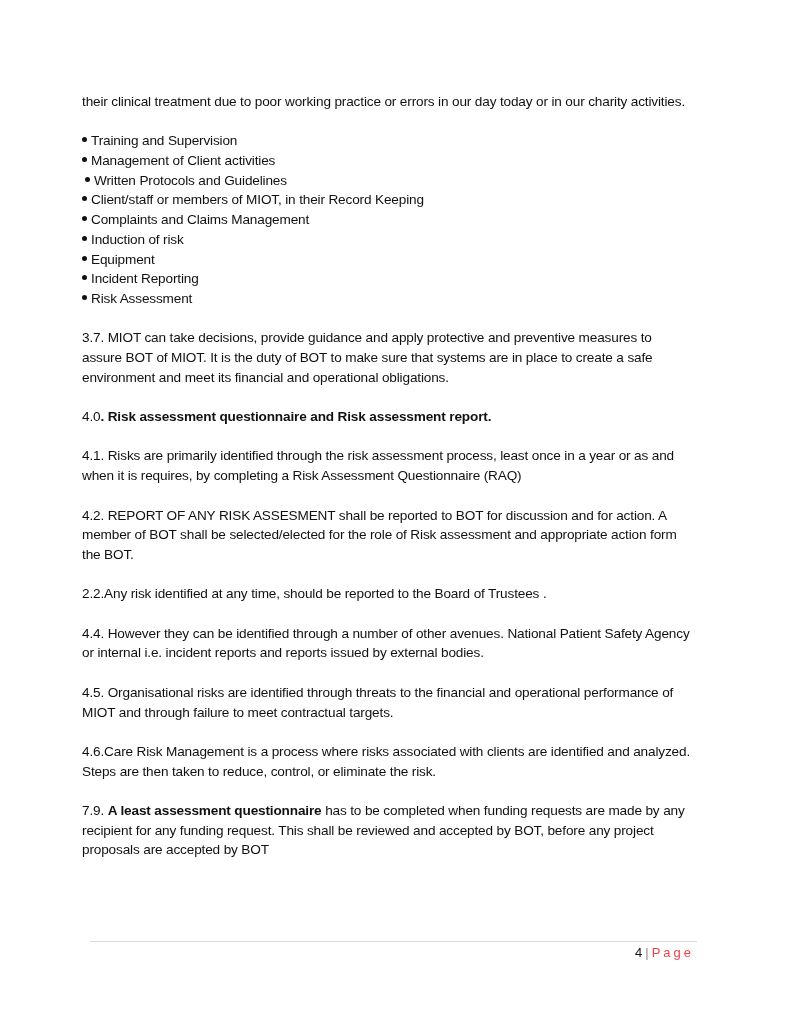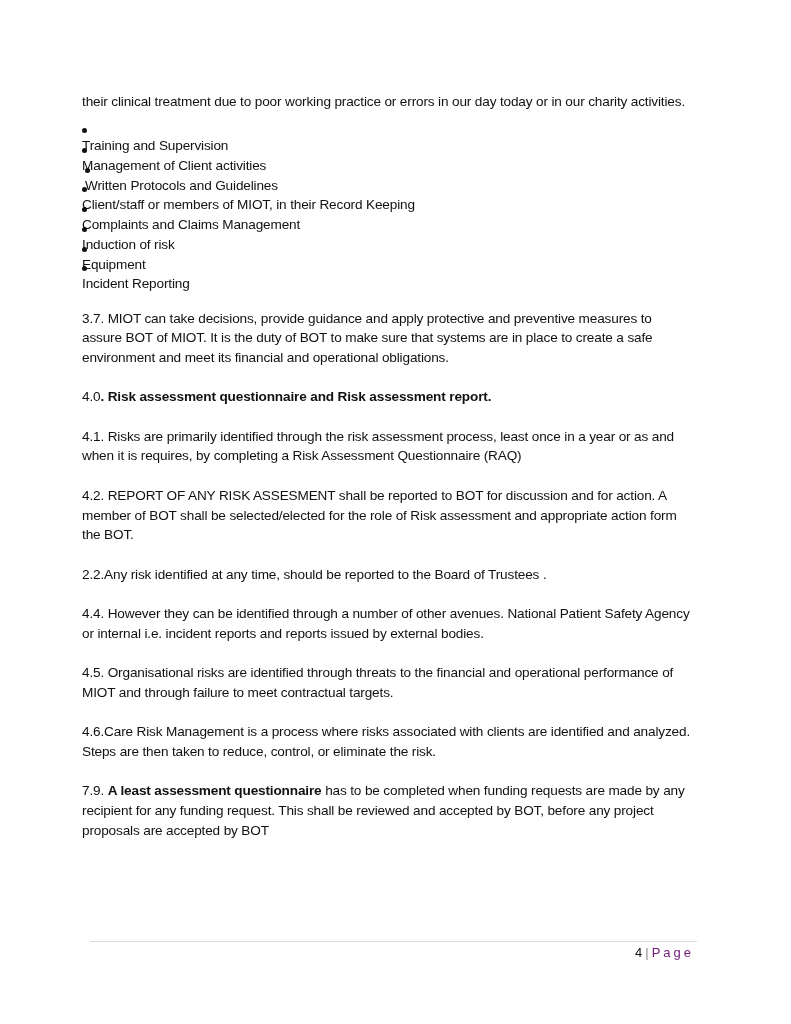--- a/index.html
+++ b/index.html
@@ -32,21 +32,20 @@
     }
     .bullet-list {
       list-style: none;
       margin: 0 0 19.7px 0;
       padding: 0;
     }
     .bullet-item {
       display: flex;
       align-items: baseline;
       height: 19.7px;
-      flex-direction: column;
     }
     .bullet-item.indent {
       padding-left: 3px;
     }
     .bullet-dot {
       display: inline-block;
       width: 5px;
       height: 5px;
       border-radius: 50%;
       background: #111;
@@ -67,21 +66,21 @@
     .footer {
       position: absolute;
       right: 97px;
       top: 945px;
       font-size: 13px;
       line-height: 16px;
       white-space: nowrap;
     }
     .footer .num { color: #111; }
     .footer .sep { color: #8a8a8a; margin: 0 3px; }
-    .footer .word { color: #701a75; letter-spacing: 3px; }
+    .footer .word { color: #ef4444; letter-spacing: 3px; }
   </style>
 </head>
 <body>
 
 <div class="page">
 
   <p class="para">their clinical treatment due to poor working practice or errors in our day today or in our charity activities.</p>
 
   <ul class="bullet-list">
     <li class="bullet-item">
@@ -109,20 +108,24 @@
         <span>Induction of risk</span>
       </li>
     <li class="bullet-item">
         <span class="bullet-dot"></span>
         <span>Equipment</span>
       </li>
     <li class="bullet-item">
         <span class="bullet-dot"></span>
         <span>Incident Reporting</span>
       </li>
+    <li class="bullet-item">
+        <span class="bullet-dot"></span>
+        <span>Risk Assessment</span>
+      </li>
   </ul>
 
   <p class="para">3.7. MIOT  can take decisions, provide guidance and apply protective and preventive measures to assure BOT of MIOT. It is the duty of BOT to make sure that systems are in place to create a safe environment and meet its financial and operational obligations.</p>
 
   <p class="para"><span>4.0</span><b>. Risk assessment questionnaire and Risk assessment report.</b></p>
 
   <p class="para">4.1.  Risks are primarily identified through the risk assessment process, least once in a year or as and when it is requires, by completing a Risk Assessment Questionnaire (RAQ)</p>
 
   <p class="para">4.2. REPORT OF ANY RISK ASSESMENT  shall be  reported to BOT for discussion and for action. A member of BOT shall be selected/elected for the role of Risk assessment and appropriate action form the BOT.</p>
 

